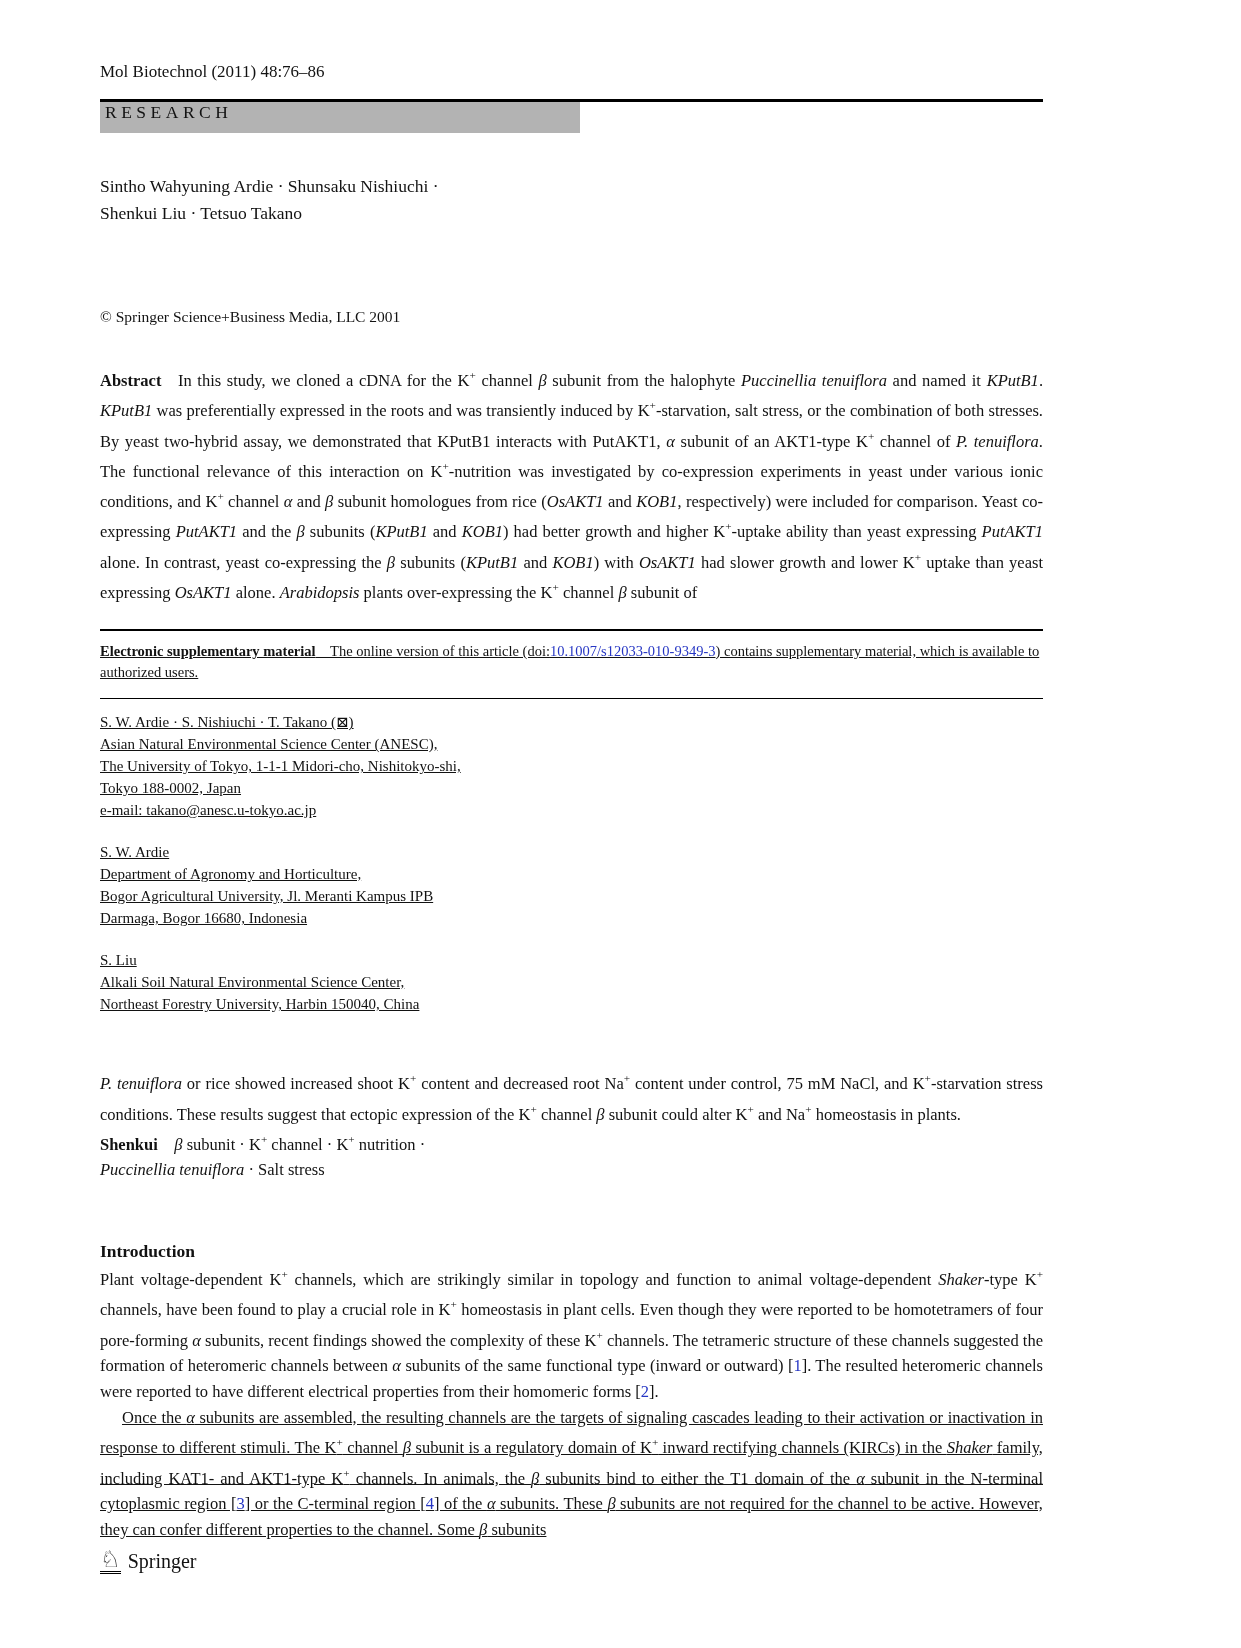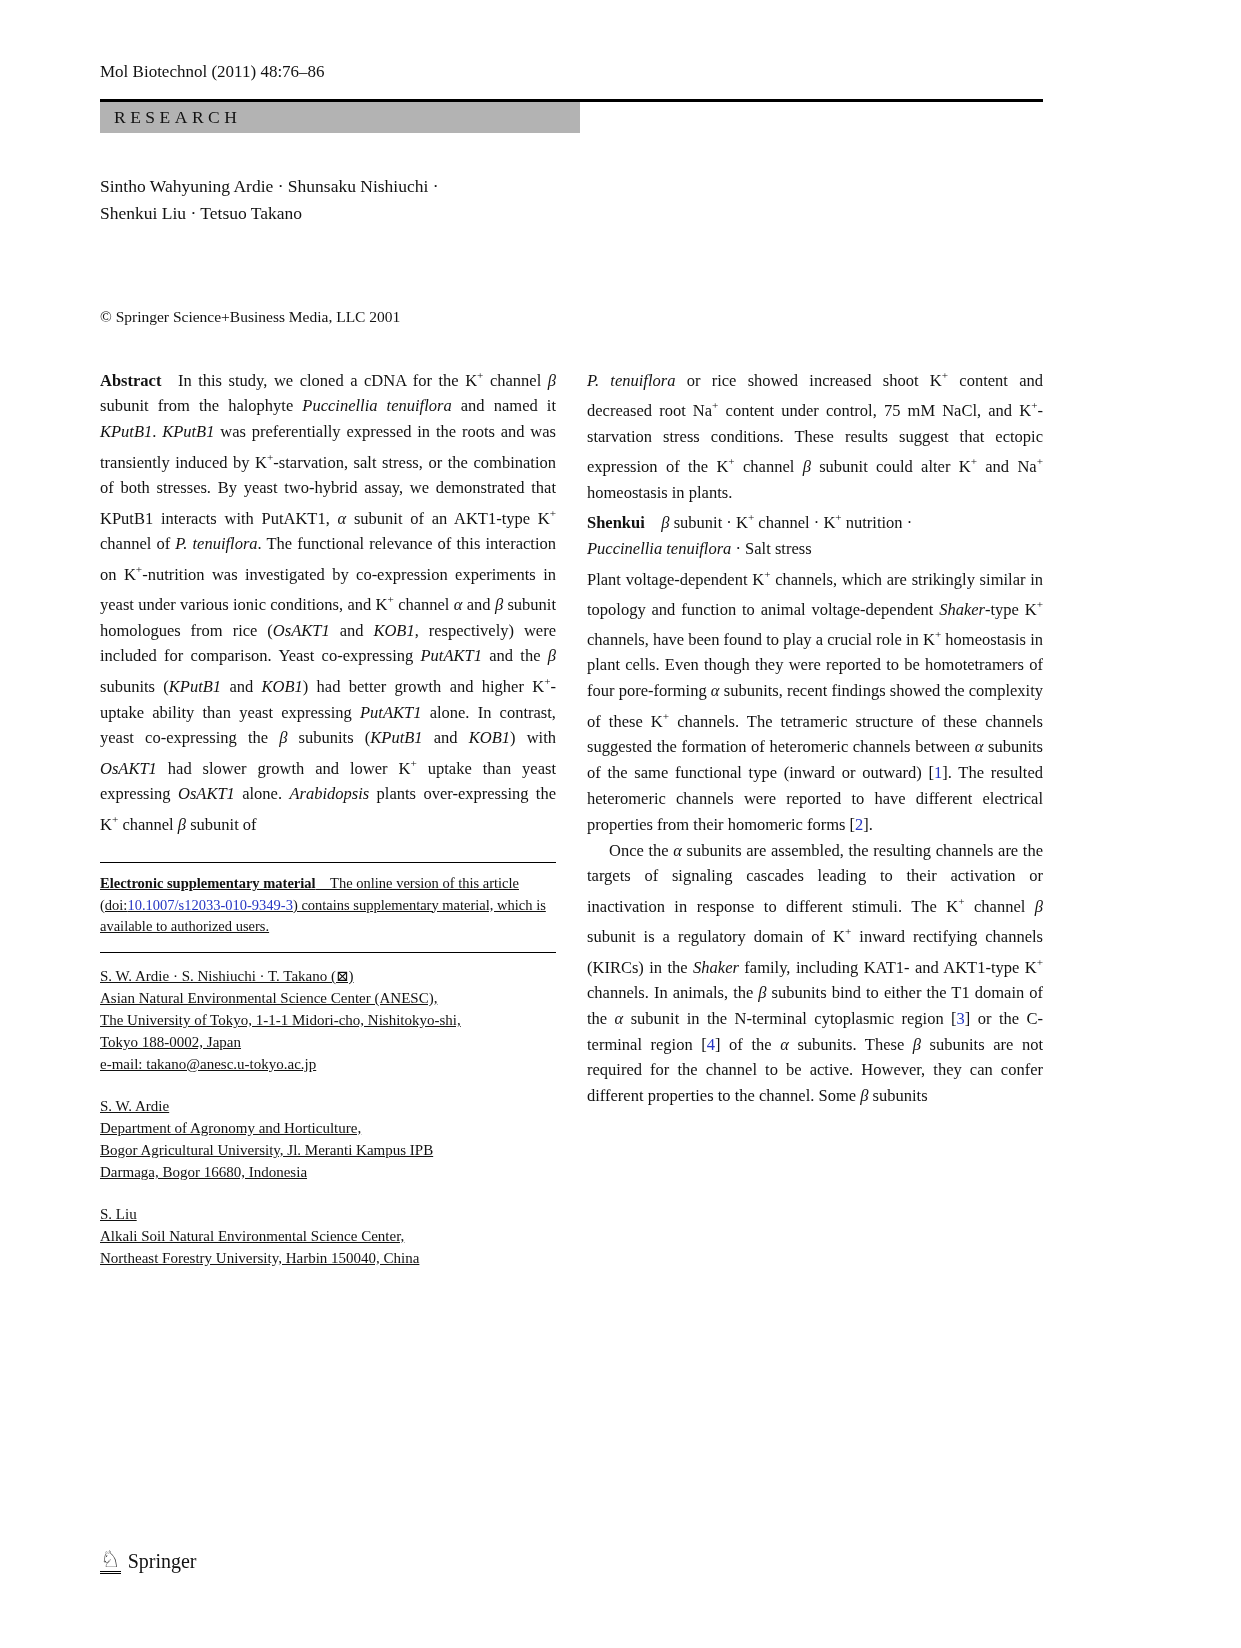--- a/index.html
+++ b/index.html
@@ -11,42 +11,42 @@
     font-family:"Liberation Serif","DejaVu Serif",serif;
     color:#121212;
     overflow:hidden;
     background:#ffffff;
   }
   .jhead { font-size:17px; line-height:24px; }
   .rule-heavy { height:3px; background:var(--rule-black,#000); margin-top:15px; }
   .banner {
     width:480px; height:31px;
     background:var(--research-bg,#b3b3b3);
-    display:flex; align-items:center;
-    box-sizing:border-box; padding-left:14px;
+    display:flex; align-items:flex-start;
+    box-sizing:border-box; padding-left:5px;
     font-size:17.5px; letter-spacing:4.5px;
   }
   h1.title {
     margin:52px 0 0 0;
     font-size:29px; line-height:41px; font-weight:bold;
   }
   h1.title sup { font-size:58%; }
   .authors { margin-top:40px; font-size:17.5px; font-weight:normal; line-height:27px; }
   .pubinfo { margin-top:78px; font-size:15.5px; line-height:23px; }
-  .columns { display:flex; gap:31px; margin-top:35px; }
+  .columns { display:flex; gap:31px; margin-top:35px;flex-direction:column; }
   .col { flex:1; min-width:0; }
   p.body {
     margin:0; font-size:16.5px; line-height:25.8px;
     text-align:justify; text-justify:inter-word;
   }
   p.body sup, p.fn sup { font-size:68%; }
   .keywords { margin-top:27px; text-align:left; }
   h2.sechead { margin:58px 0 0 0; font-size:17.5px; font-weight:bold; }
   .intro1 { margin-top:26px; }
-  .intro2 { text-indent:22px; }
+  .intro2 { text-indent:22px;text-decoration:underline; }
   .footnotes { margin-top:24px;text-decoration:underline; }
   .fn-rule { height:1.5px; background:var(--rule-black,#000); }
   p.fn { font-size:14.5px; line-height:21.5px; margin:10px 0 14px 0; }
   p.aff { font-size:15px; line-height:22px; margin:12px 0 20px 0; }
   .link { color:var(--link-blue,#2636c4); cursor:pointer; }
   .footer {
     position:absolute; left:100px; bottom:74px;
     display:flex; align-items:center; gap:7px;
     font-size:20px;
   }
@@ -89,20 +89,21 @@
         <div class="fn-rule"></div>
         <p class="aff">S. W. Ardie · S. Nishiuchi · T. Takano (⊠)<br>Asian Natural Environmental Science Center (ANESC),<br>The University of Tokyo, 1-1-1 Midori-cho, Nishitokyo-shi,<br>Tokyo 188-0002, Japan<br>e-mail: takano@anesc.u-tokyo.ac.jp</p>
         <p class="aff">S. W. Ardie<br>Department of Agronomy and Horticulture,<br>Bogor Agricultural University, Jl. Meranti Kampus IPB<br>Darmaga, Bogor 16680, Indonesia</p>
         <p class="aff">S. Liu<br>Alkali Soil Natural Environmental Science Center,<br>Northeast Forestry University, Harbin 150040, China</p>
       </div>
     </div>
 
     <div class="col">
       <p class="body"><i>P. tenuiflora</i> or rice showed increased shoot K<sup>+</sup> content and decreased root Na<sup>+</sup> content under control, 75 mM NaCl, and K<sup>+</sup>-starvation stress conditions. These results suggest that ectopic expression of the K<sup>+</sup> channel <i>β</i> subunit could alter K<sup>+</sup> and Na<sup>+</sup> homeostasis in plants.</p>
       <p class="body keywords"><b>Shenkui</b> <i>β</i> subunit · K<sup>+</sup> channel · K<sup>+</sup> nutrition ·<br><i>Puccinellia tenuiflora</i> · Salt stress</p>
+      <h2 class="sechead">Introduction</h2>
       <p class="body intro1">Plant voltage-dependent K<sup>+</sup> channels, which are strikingly similar in topology and function to animal voltage-dependent <i>Shaker</i>-type K<sup>+</sup> channels, have been found to play a crucial role in K<sup>+</sup> homeostasis in plant cells. Even though they were reported to be homotetramers of four pore-forming <i>α</i> subunits, recent findings showed the complexity of these K<sup>+</sup> channels. The tetrameric structure of these channels suggested the formation of heteromeric channels between <i>α</i> subunits of the same functional type (inward or outward) [<span class="link">1</span>]. The resulted heteromeric channels were reported to have different electrical properties from their homomeric forms [<span class="link">2</span>].</p>
       <p class="body intro2">Once the <i>α</i> subunits are assembled, the resulting channels are the targets of signaling cascades leading to their activation or inactivation in response to different stimuli. The K<sup>+</sup> channel <i>β</i> subunit is a regulatory domain of K<sup>+</sup> inward rectifying channels (KIRCs) in the <i>Shaker</i> family, including KAT1- and AKT1-type K<sup>+</sup> channels. In animals, the <i>β</i> subunits bind to either the T1 domain of the <i>α</i> subunit in the N-terminal cytoplasmic region [<span class="link">3</span>] or the C-terminal region [<span class="link">4</span>] of the <i>α</i> subunits. These <i>β</i> subunits are not required for the channel to be active. However, they can confer different properties to the channel. Some <i>β</i> subunits</p>
     </div>
 
   </div>
 
   <div class="footer">
     <span class="springer-mark">♘</span>
     <span>Springer</span>
   </div>

